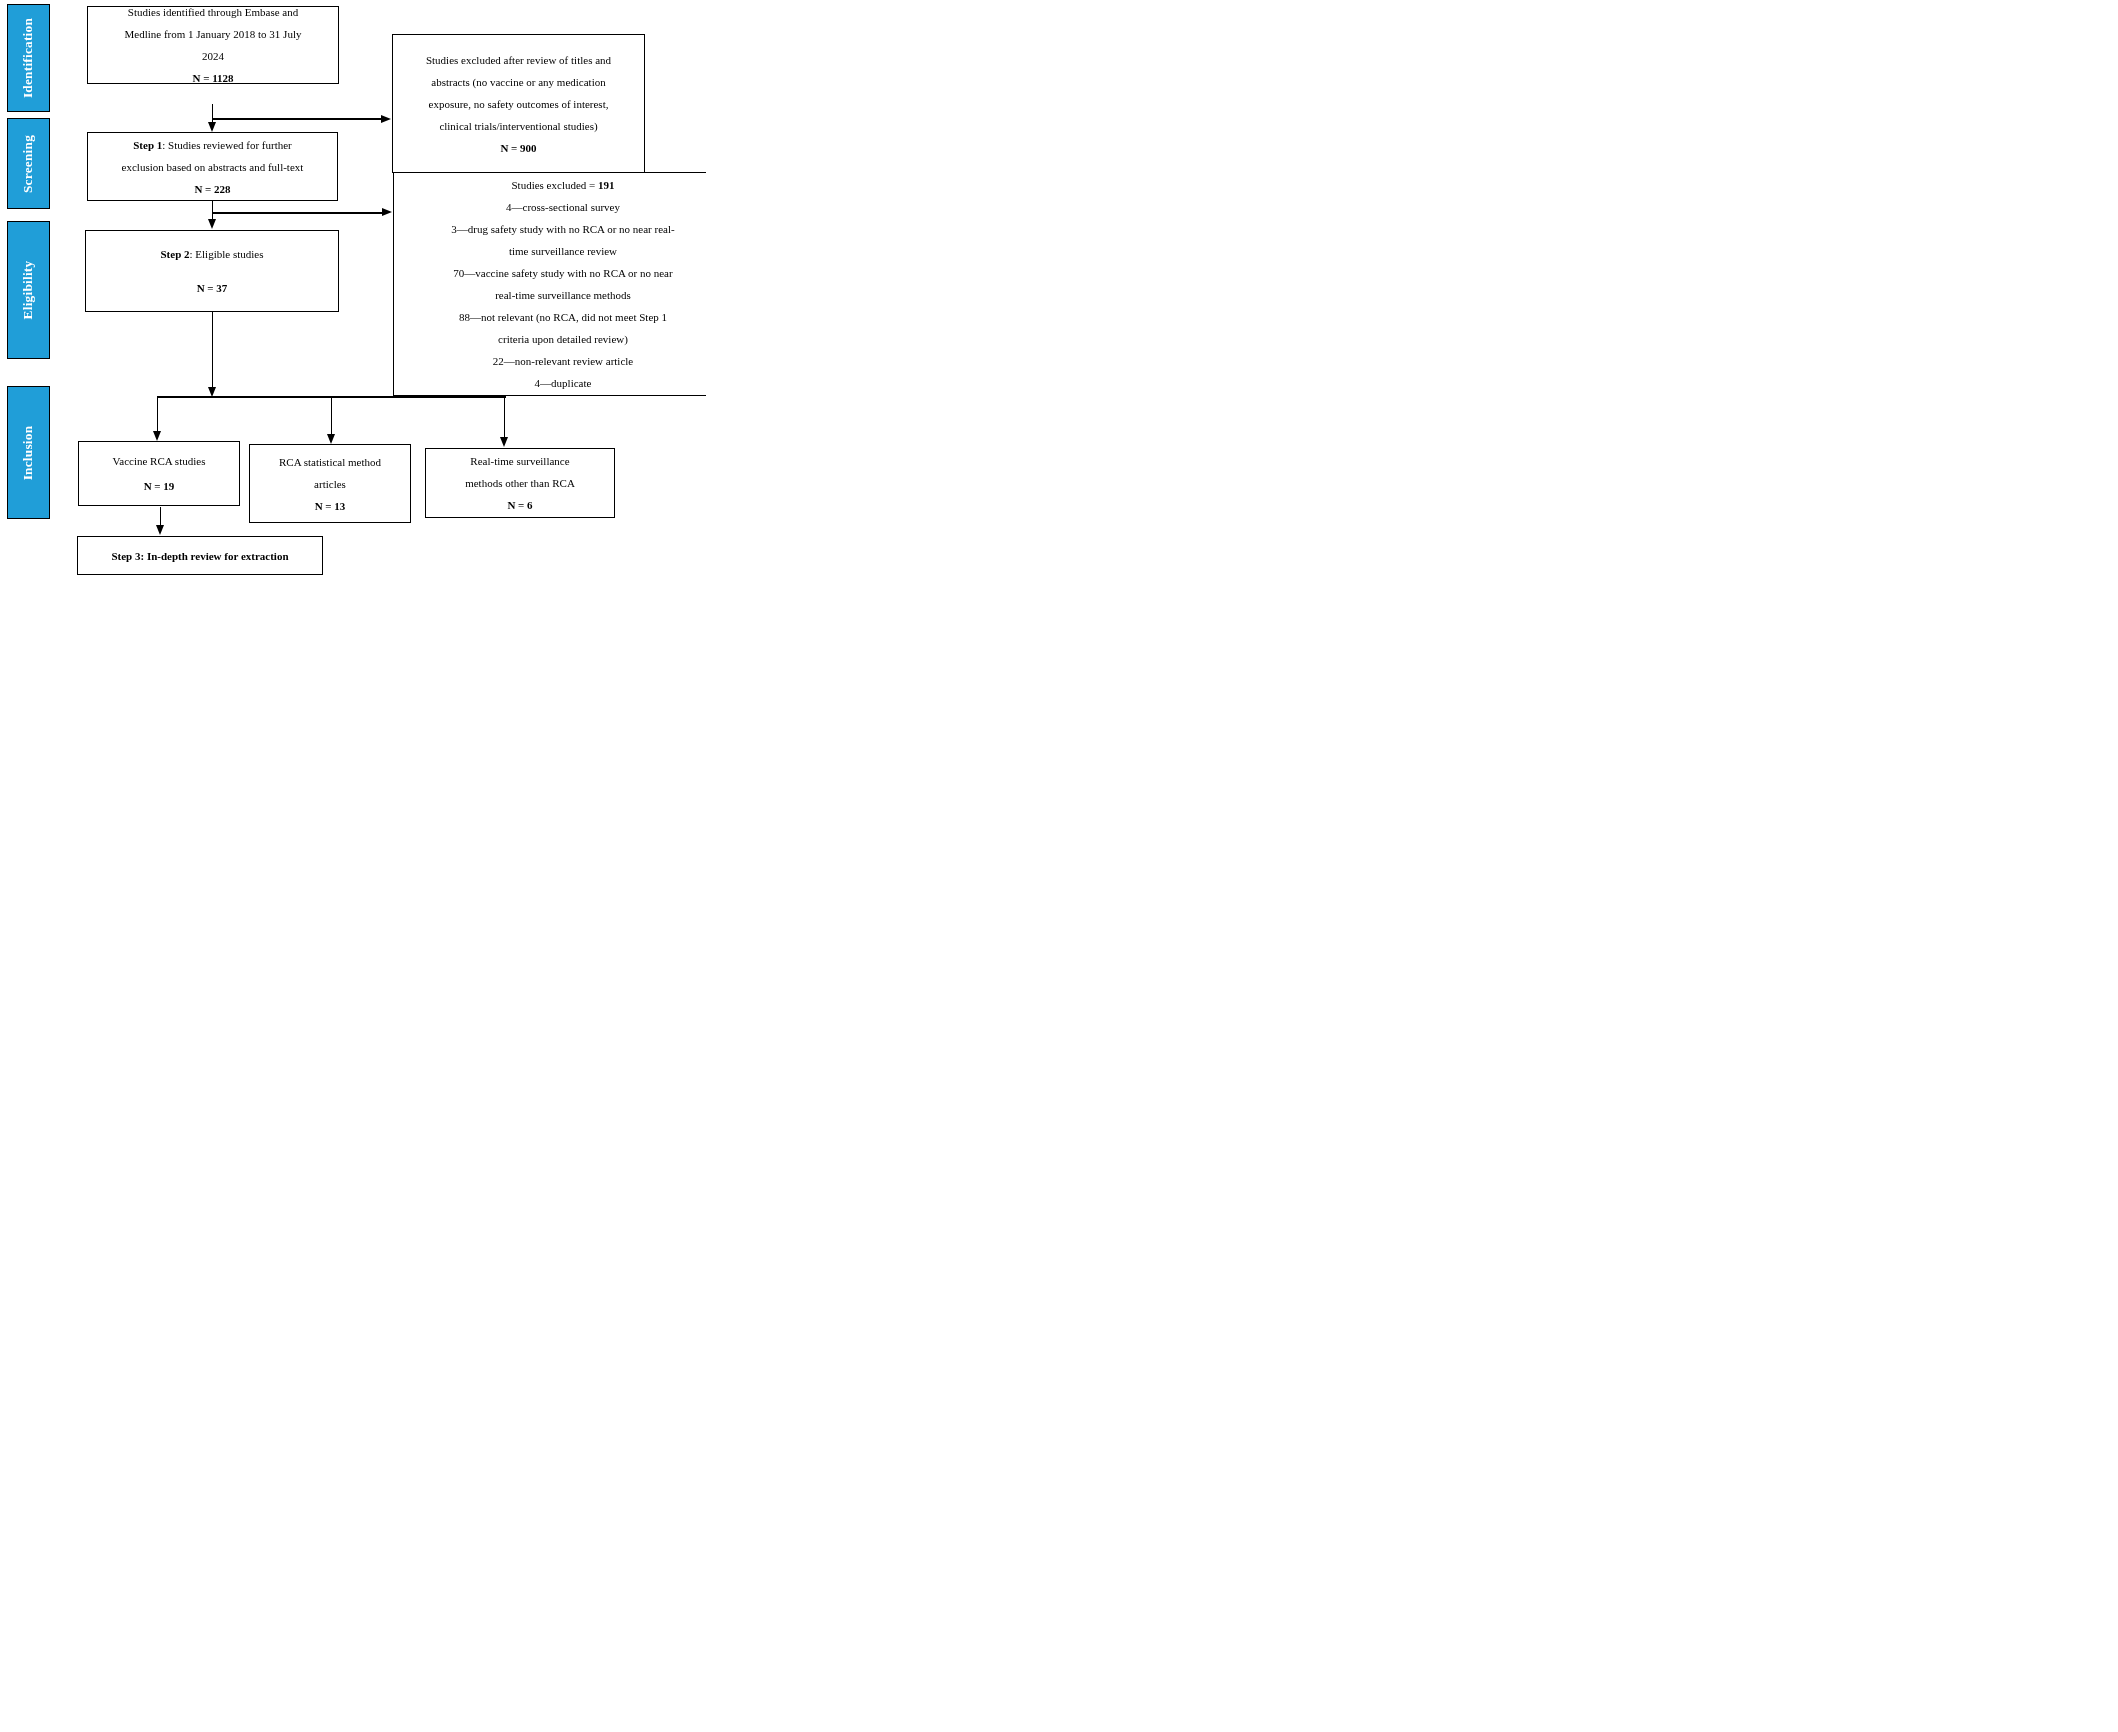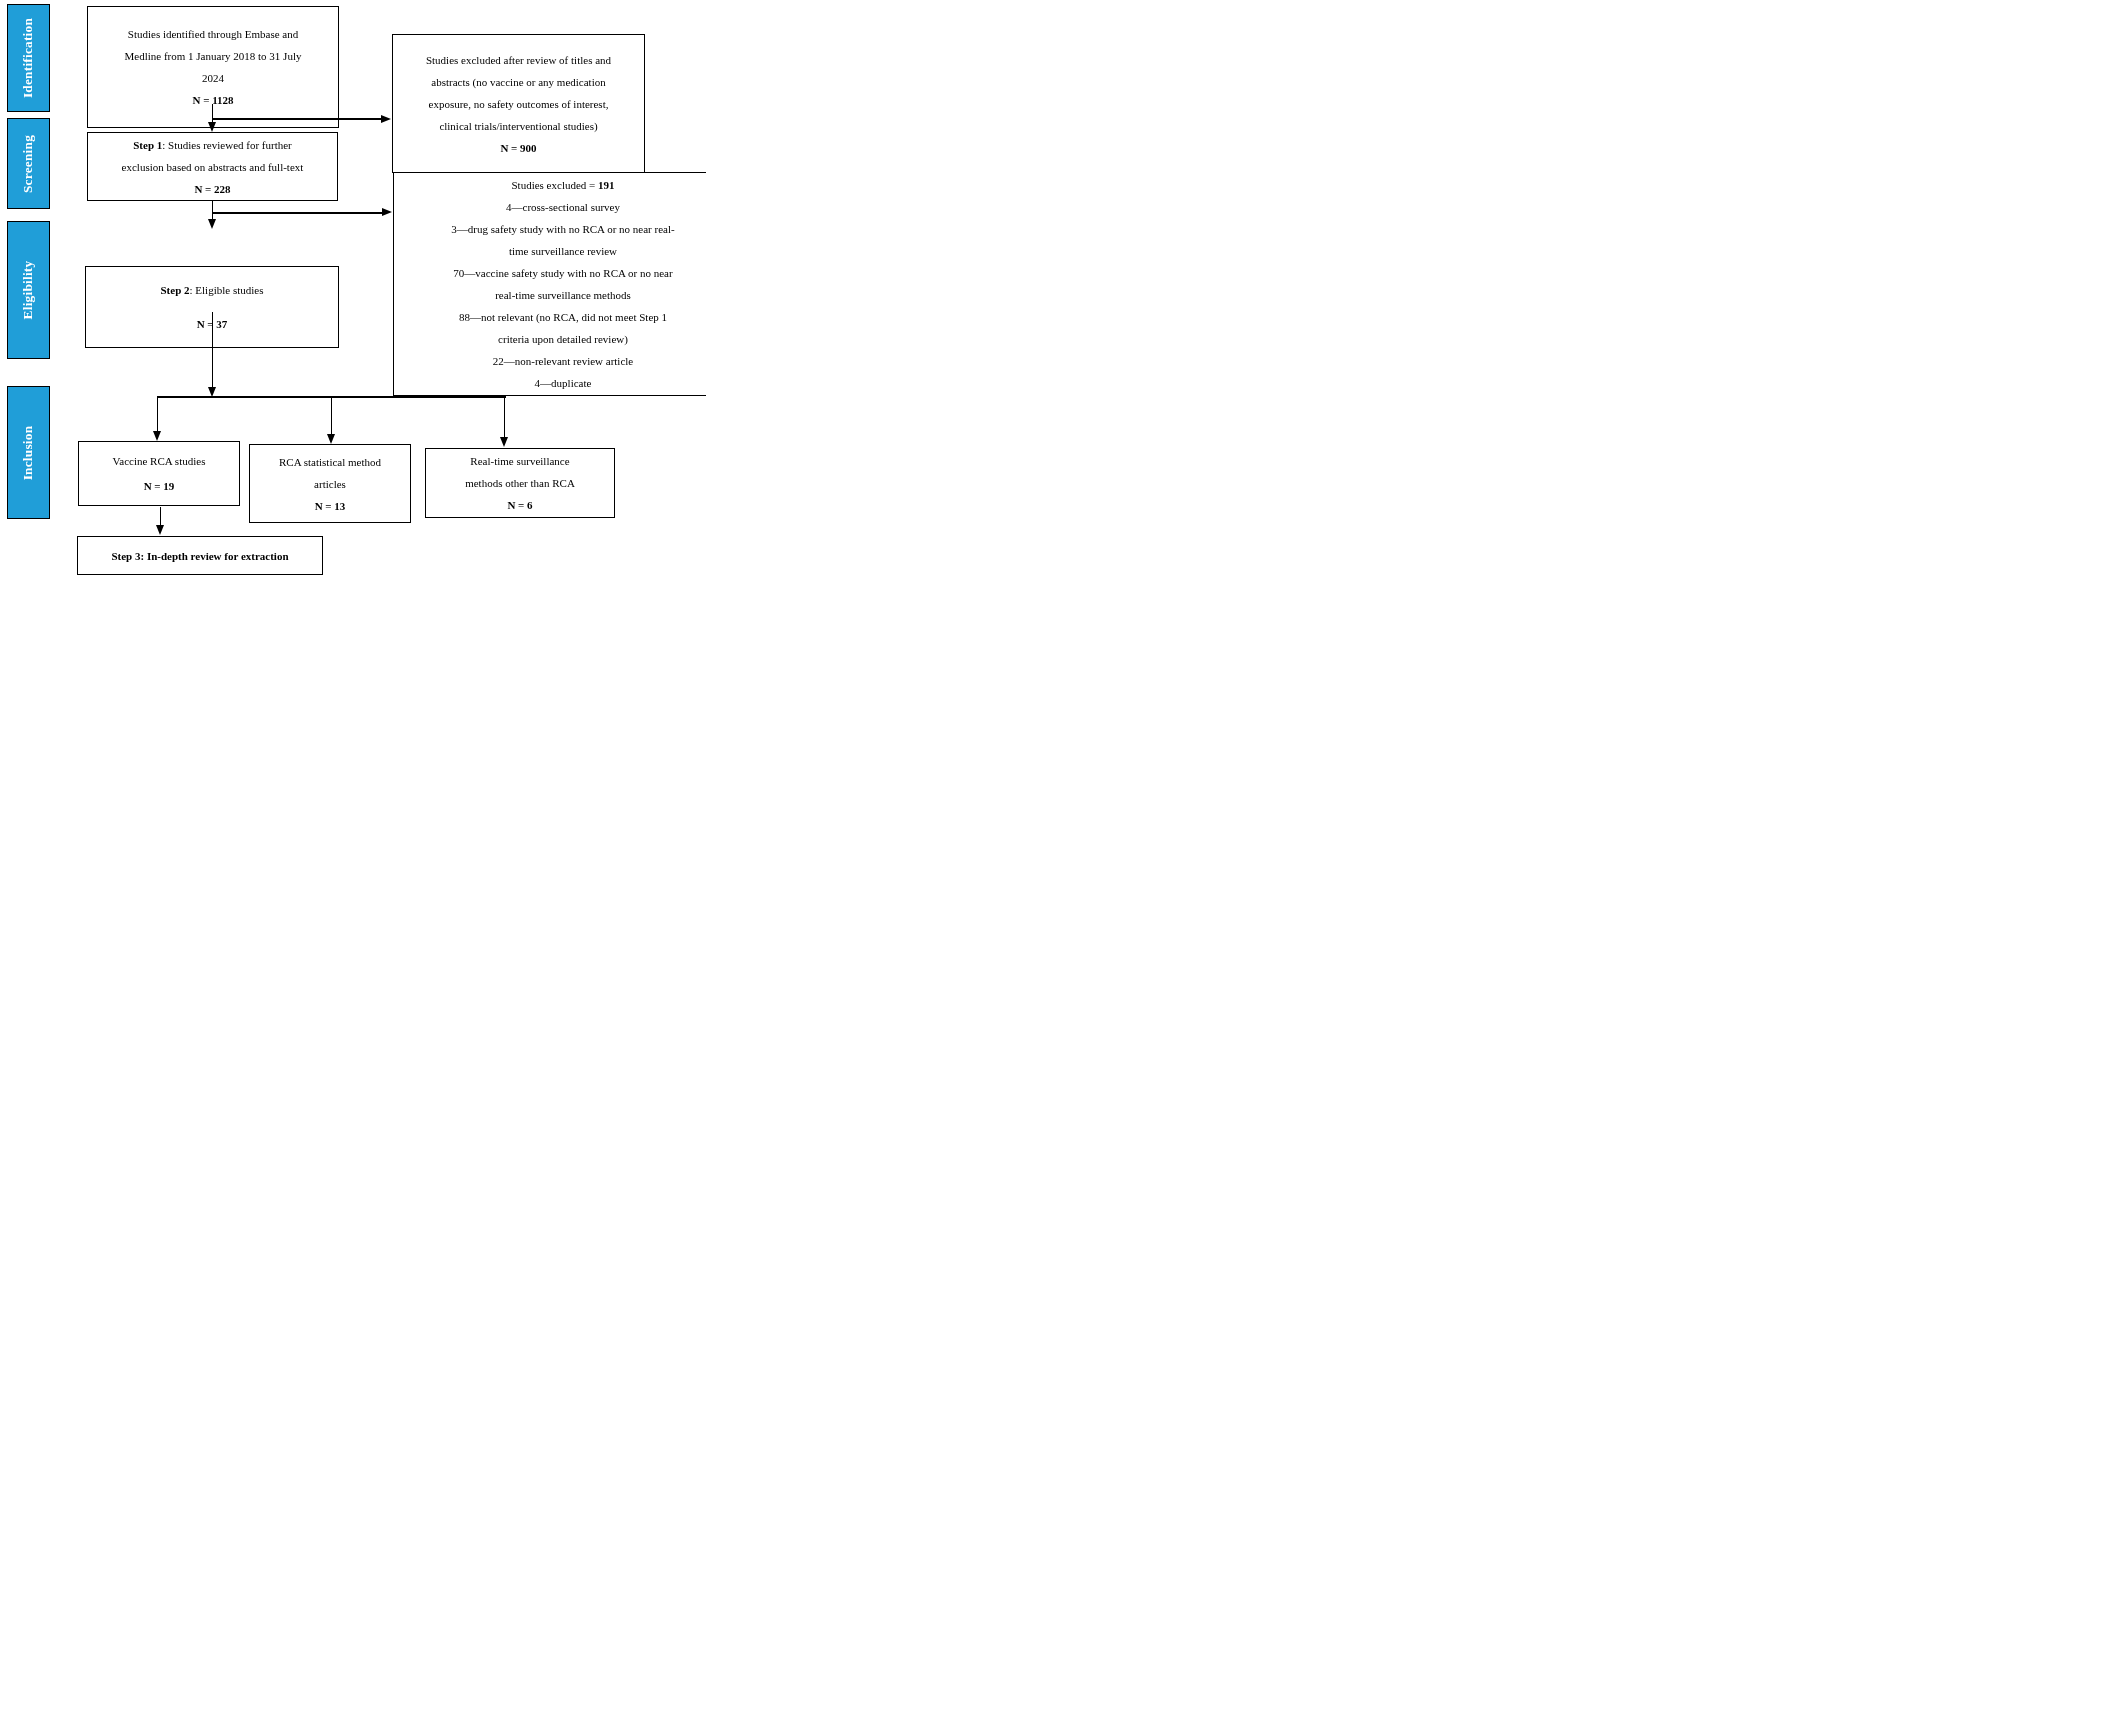--- a/index.html
+++ b/index.html
@@ -34,21 +34,21 @@
     border:1.9px solid #000;
     box-sizing:border-box;
     display:flex; flex-direction:column;
     align-items:center; justify-content:center;
     text-align:center;
     font-size:11px;
     padding:0 3.8px;
   }
   .box .ln { line-height:22px; white-space:nowrap; }
   .b { font-weight:bold; }
-  .gap26 { row-gap:12.4px;margin-top:36px; }
+  .gap26 { row-gap:12.4px; }
   .gap8  { row-gap:3.8px; }
   
   .vline { position:absolute; width:1.4px; background:#000; }
   .hline { position:absolute; height:1.9px; background:#000; }
   .hline.thick { height:2.4px; }
   .arr-d {
     position:absolute; width:0; height:0;
     border-left:4.3px solid transparent;
     border-right:4.3px solid transparent;
     border-top:10.5px solid #000;
@@ -71,21 +71,21 @@
   <div class="bar" style="left:6.7px; top:118px; width:43px; height:91px;">
     <span>Screening</span>
   </div>
   <div class="bar" style="left:6.7px; top:221px; width:43px; height:138px;">
     <span>Eligibility</span>
   </div>
   <div class="bar" style="left:6.7px; top:386px; width:43px; height:133px;">
     <span>Inclusion</span>
   </div>
 
-  <div class="box" style="left:87px; top:6.2px; width:252px; height:122px;">
+  <div class="box" style="left:87px; top:6.2px; width:252px; height:78px;">
     <div class="ln">Studies identified through Embase and</div>
     <div class="ln">Medline from 1 January 2018 to 31 July</div>
     <div class="ln">2024</div>
     <div class="ln b">N = 1128</div>
   </div>
 
   <div class="box" style="left:392px; top:34px; width:253px; height:139px;">
     <div class="ln">Studies excluded after review of titles and</div>
     <div class="ln">abstracts (no vaccine or any medication</div>
     <div class="ln">exposure, no safety outcomes of interest,</div>

